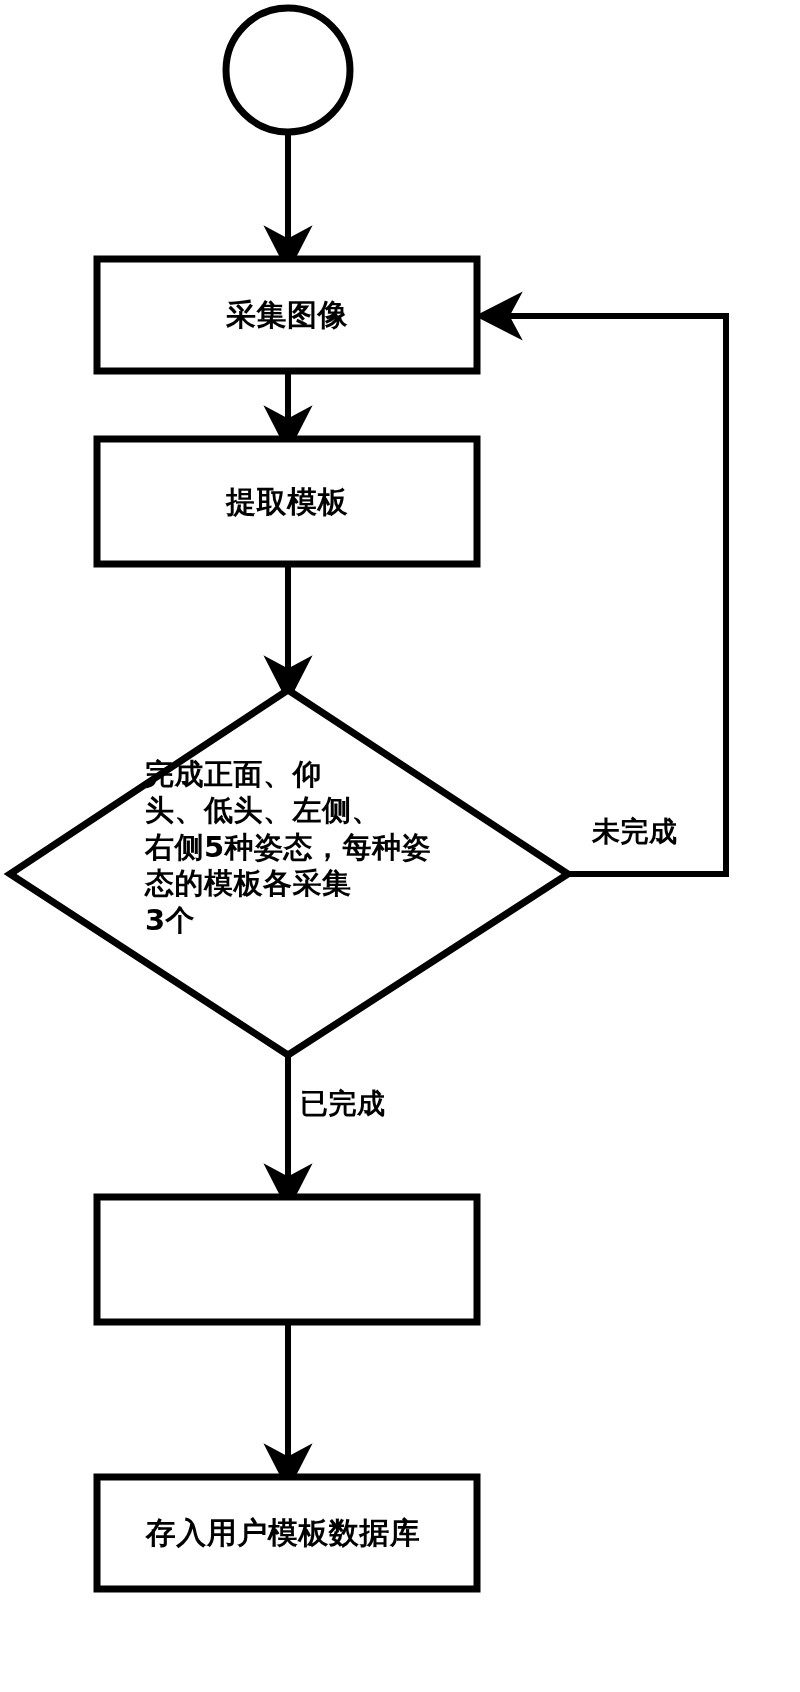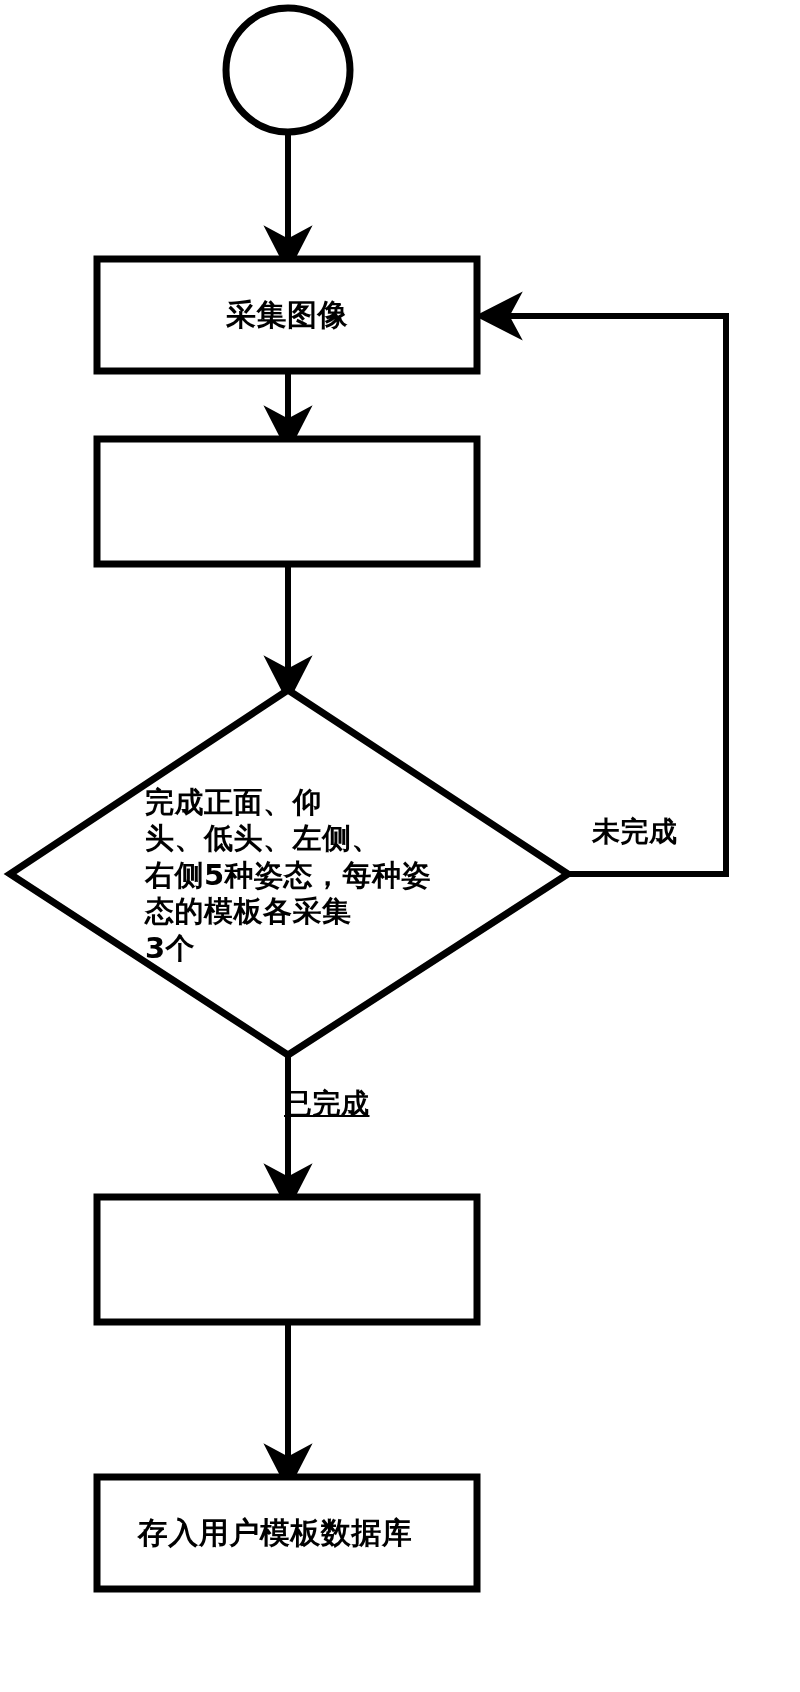--- a/index.html
+++ b/index.html
@@ -88,27 +88,28 @@
 
     <line x1="288" y1="1322" x2="288" y2="1466" stroke="#000000" stroke-width="6" marker-end="url(#arrowhead)"></line>
 
     <rect x="97" y="1477" width="380" height="112" fill="#ffffff" stroke="#000000" stroke-width="7"></rect>
   </svg>
 
   <div class="node-label box-label" style="left:97px; top:259px; width:380px; height:112px;"></div>
 
   <div class="node-label box-label" style="left:97px; top:259px; width:380px; height:112px;">采集图像</div>
 
+  <div class="node-label box-label" style="left:97px; top:439px; width:380px; height:125px;">提取模板</div>
 
-  <div class="node-label diamond-label" style="left:48px; top:745px; width:480px; height:260px;">完成正面、仰
+  <div class="node-label diamond-label" style="left:48px; top:717px; width:480px; height:260px;">完成正面、仰
 头、低头、左侧、
 右侧5种姿态，每种姿
 态的模板各采集
 3个</div>
 
 
-  <div class="node-label box-label" style="left:85px; top:1477px; width:380px; height:112px;">存入用户模板数据库</div>
+  <div class="node-label box-label" style="left:93px; top:1477px; width:380px; height:112px;">存入用户模板数据库</div>
 
   <div class="edge-label" style="left:592px; top:813px;">未完成</div>
 
-  <div class="edge-label" style="left:284px; top:1085px;text-decoration:underline;">已完成</div>
+  <div class="edge-label" style="left:300px; top:1085px;">已完成</div>
 
 </div>
 
 </body></html>

